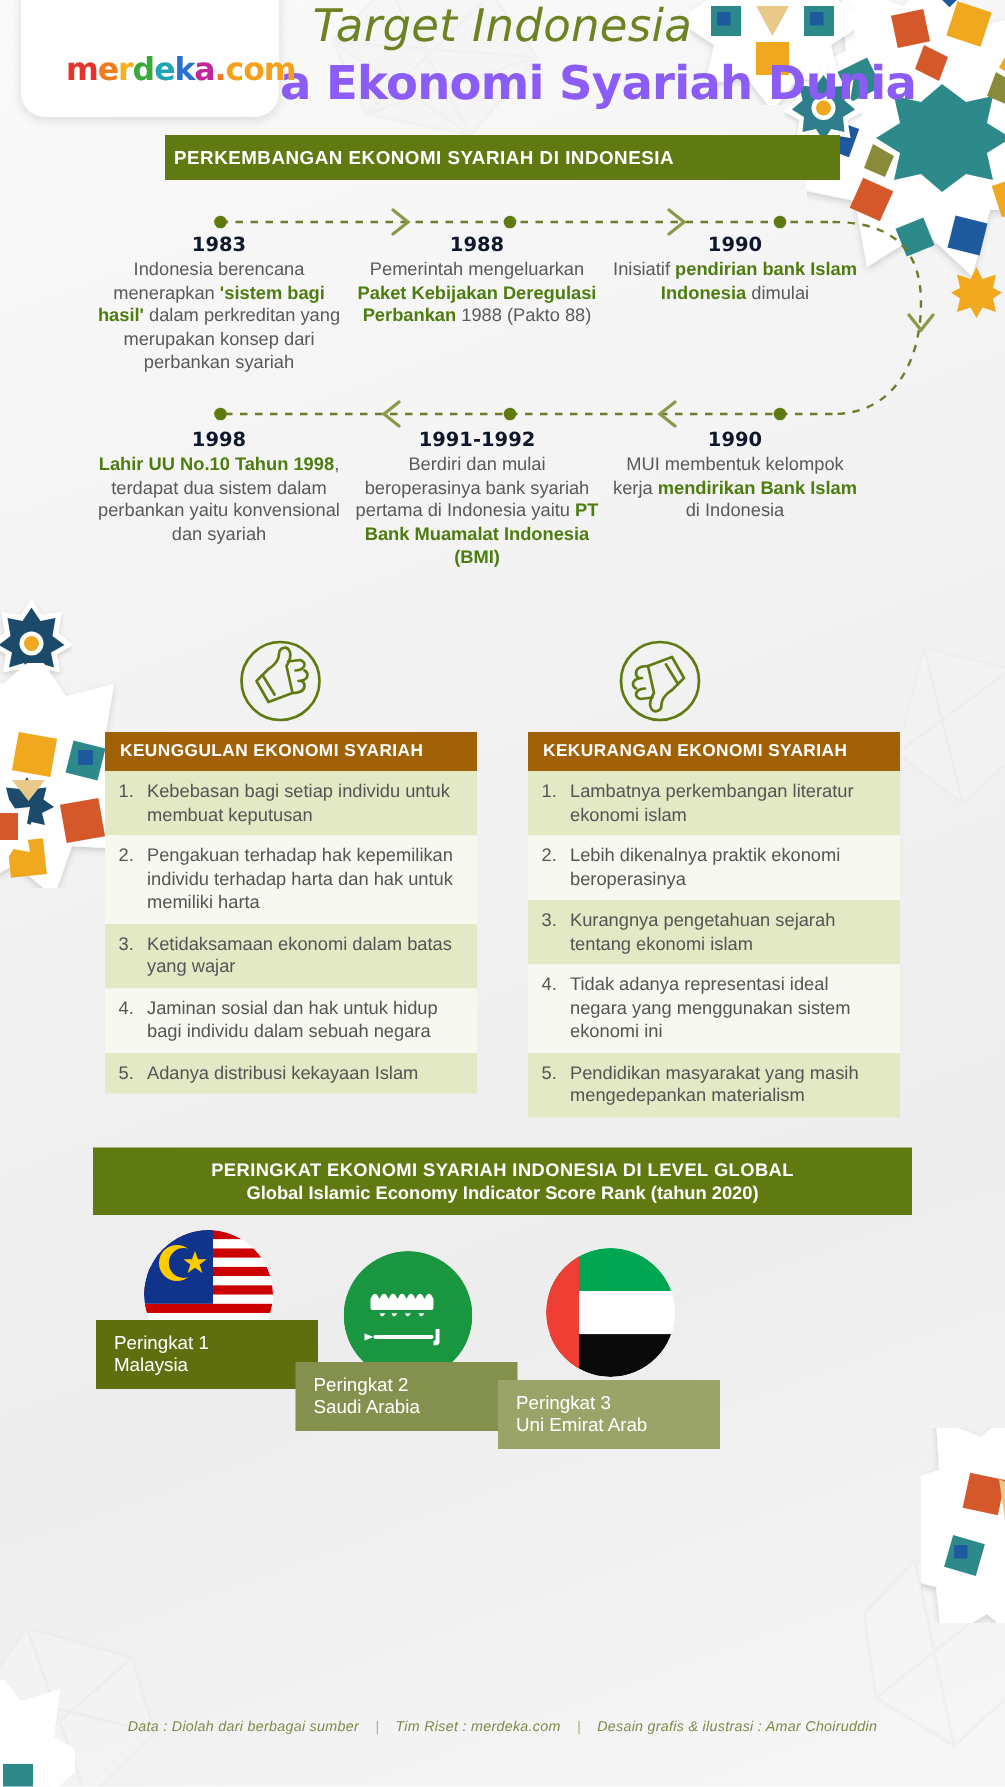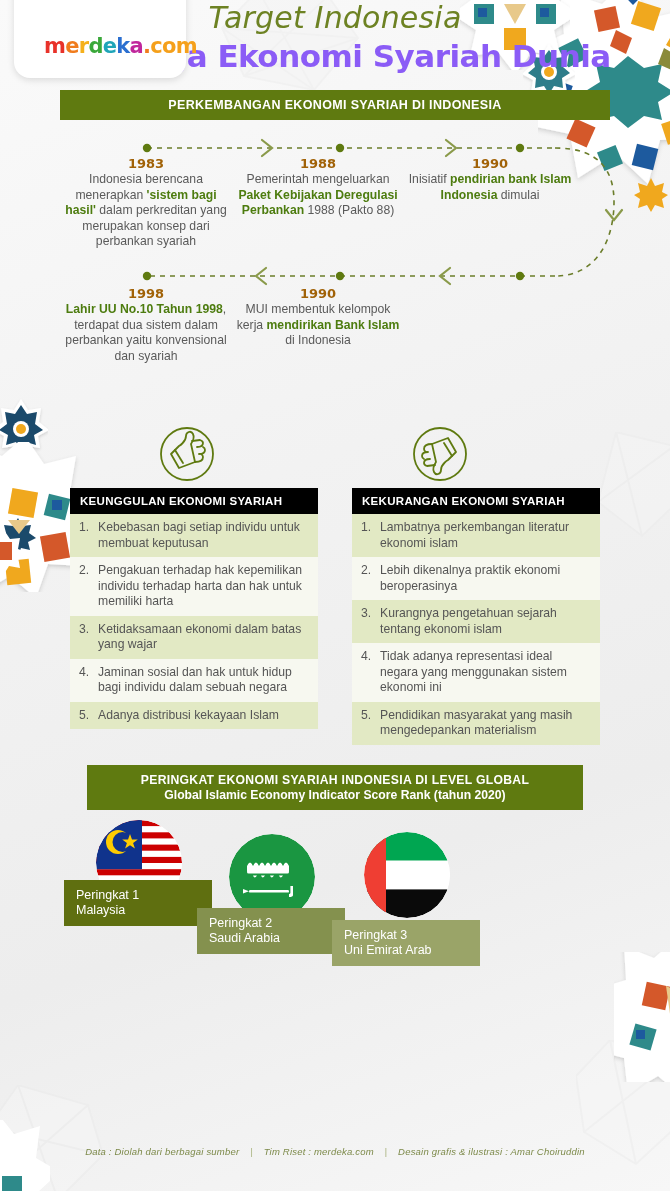--- a/index.html
+++ b/index.html
@@ -38,68 +38,68 @@
     letter-spacing:.2px;
   }
   .main-title {
     font-family:"DejaVu Sans", sans-serif;
     font-weight:bold; font-size:31px; color:#8b5cf6;
     margin-top:3px; letter-spacing:-.5px;
   }
 
   
   .bar {
-    margin:16px auto 0; width:550px; background:#5f7a10; color:#fff;
-    text-align:center; font-weight:bold; font-size:12.5px;
+    margin:16px auto 0; width:450px; background:#5f7a10; color:#fff;
+    text-align:left; font-weight:bold; font-size:12.5px;
     padding:8px 6px; letter-spacing:.35px; position:relative; z-index:4;
     font-family:"Liberation Sans", sans-serif;
   }
 
   
   .timeline { position:relative; z-index:4; margin-top:6px; height:300px; }
   .tl-svg { position:absolute; left:0; top:0; }
   .tl-row { position:absolute; left:60px; width:550px; display:flex; }
   .tl-row.top { top:30px; }
   .tl-row.bot { top:160px; }
   .tl-cell { width:172px; text-align:center; padding:0 4px; }
   .tl-year {
     font-family:"DejaVu Sans", sans-serif;
-    font-weight:bold; font-size:13px; color:#a16207; margin-bottom:1px;
+    font-weight:bold; font-size:13px; color:#0f172a; margin-bottom:1px;
   }
   .tl-desc { font-size:12.2px; line-height:15.5px; color:#5a5a5a; font-family:"Liberation Sans", sans-serif; }
   .tl-desc b { color:#4d7c0f; font-weight:bold; }
 
   
   .thumbs { position:relative; z-index:4; height:58px; }
   .thumb-wrap { position:absolute; top:0; }
   .thumb-wrap.left { left:155px; }
   .thumb-wrap.right { left:408px; }
 
   
   .compare { position:relative; z-index:4; display:flex; justify-content:center; gap:34px; margin-top:4px; }
   .col { width:248px; }
   .col-head {
-    background:#000000; color:#fff; font-weight:bold; font-size:11.5px;
+    background:#a16207; color:#fff; font-weight:bold; font-size:11.5px;
     padding:7px 10px; letter-spacing:.3px;
   }
   .col ol { list-style:none; counter-reset:li; }
   .col li {
     counter-increment:li; position:relative;
     padding:6px 8px 6px 28px; font-size:12.2px; line-height:15.5px; color:#555;
   }
   .col li:before {
     content: counter(li) "."; position:absolute; left:9px; top:6px;
     color:#555; font-size:12.2px;
   }
   .col li:nth-child(odd) { background:#e2e9c4; }
   .col li:nth-child(even) { background:#f7f8f0; }
 
   
   .rank-bar {
-    margin:20px auto 0; width:496px; background:#5f7a10; color:#fff;
+    margin:20px auto 0; width:546px; background:#5f7a10; color:#fff;
     text-align:center; padding:8px 6px; position:relative; z-index:4;
   }
   .rank-bar .l1 { font-weight:bold; font-size:12.2px; letter-spacing:.3px; }
   .rank-bar .l2 { font-weight:bold; font-size:12.2px; margin-top:1px; }
 
   .ranks { position:relative; z-index:4; height:170px; margin-top:10px; }
   .rank-item { position:absolute; }
   .flag {
     width:86px; height:86px; border-radius:50%; overflow:hidden; position:relative;
     background:#fff;
@@ -335,20 +335,24 @@
     <div class="tl-cell">
       <div class="tl-year">1990</div>
       <div class="tl-desc">Inisiatif <b>pendirian bank Islam Indonesia</b> dimulai</div>
     </div>
   </div>
 
   <div class="tl-row bot">
     <div class="tl-cell">
       <div class="tl-year">1998</div>
       <div class="tl-desc"><b>Lahir UU No.10 Tahun 1998</b>, terdapat dua sistem dalam perbankan yaitu konvensional dan syariah</div>
+    </div>
+    <div class="tl-cell">
+      <div class="tl-year">1991-1992</div>
+      <div class="tl-desc">Berdiri dan mulai beroperasinya bank syariah pertama di Indonesia yaitu <b>PT Bank Muamalat Indonesia (BMI)</b></div>
     </div>
     <div class="tl-cell">
       <div class="tl-year">1990</div>
       <div class="tl-desc">MUI membentuk kelompok kerja <b>mendirikan Bank Islam</b> di Indonesia</div>
     </div>
   </div>
 </div>
 
 <div class="thumbs">
   <div class="thumb-wrap left">

